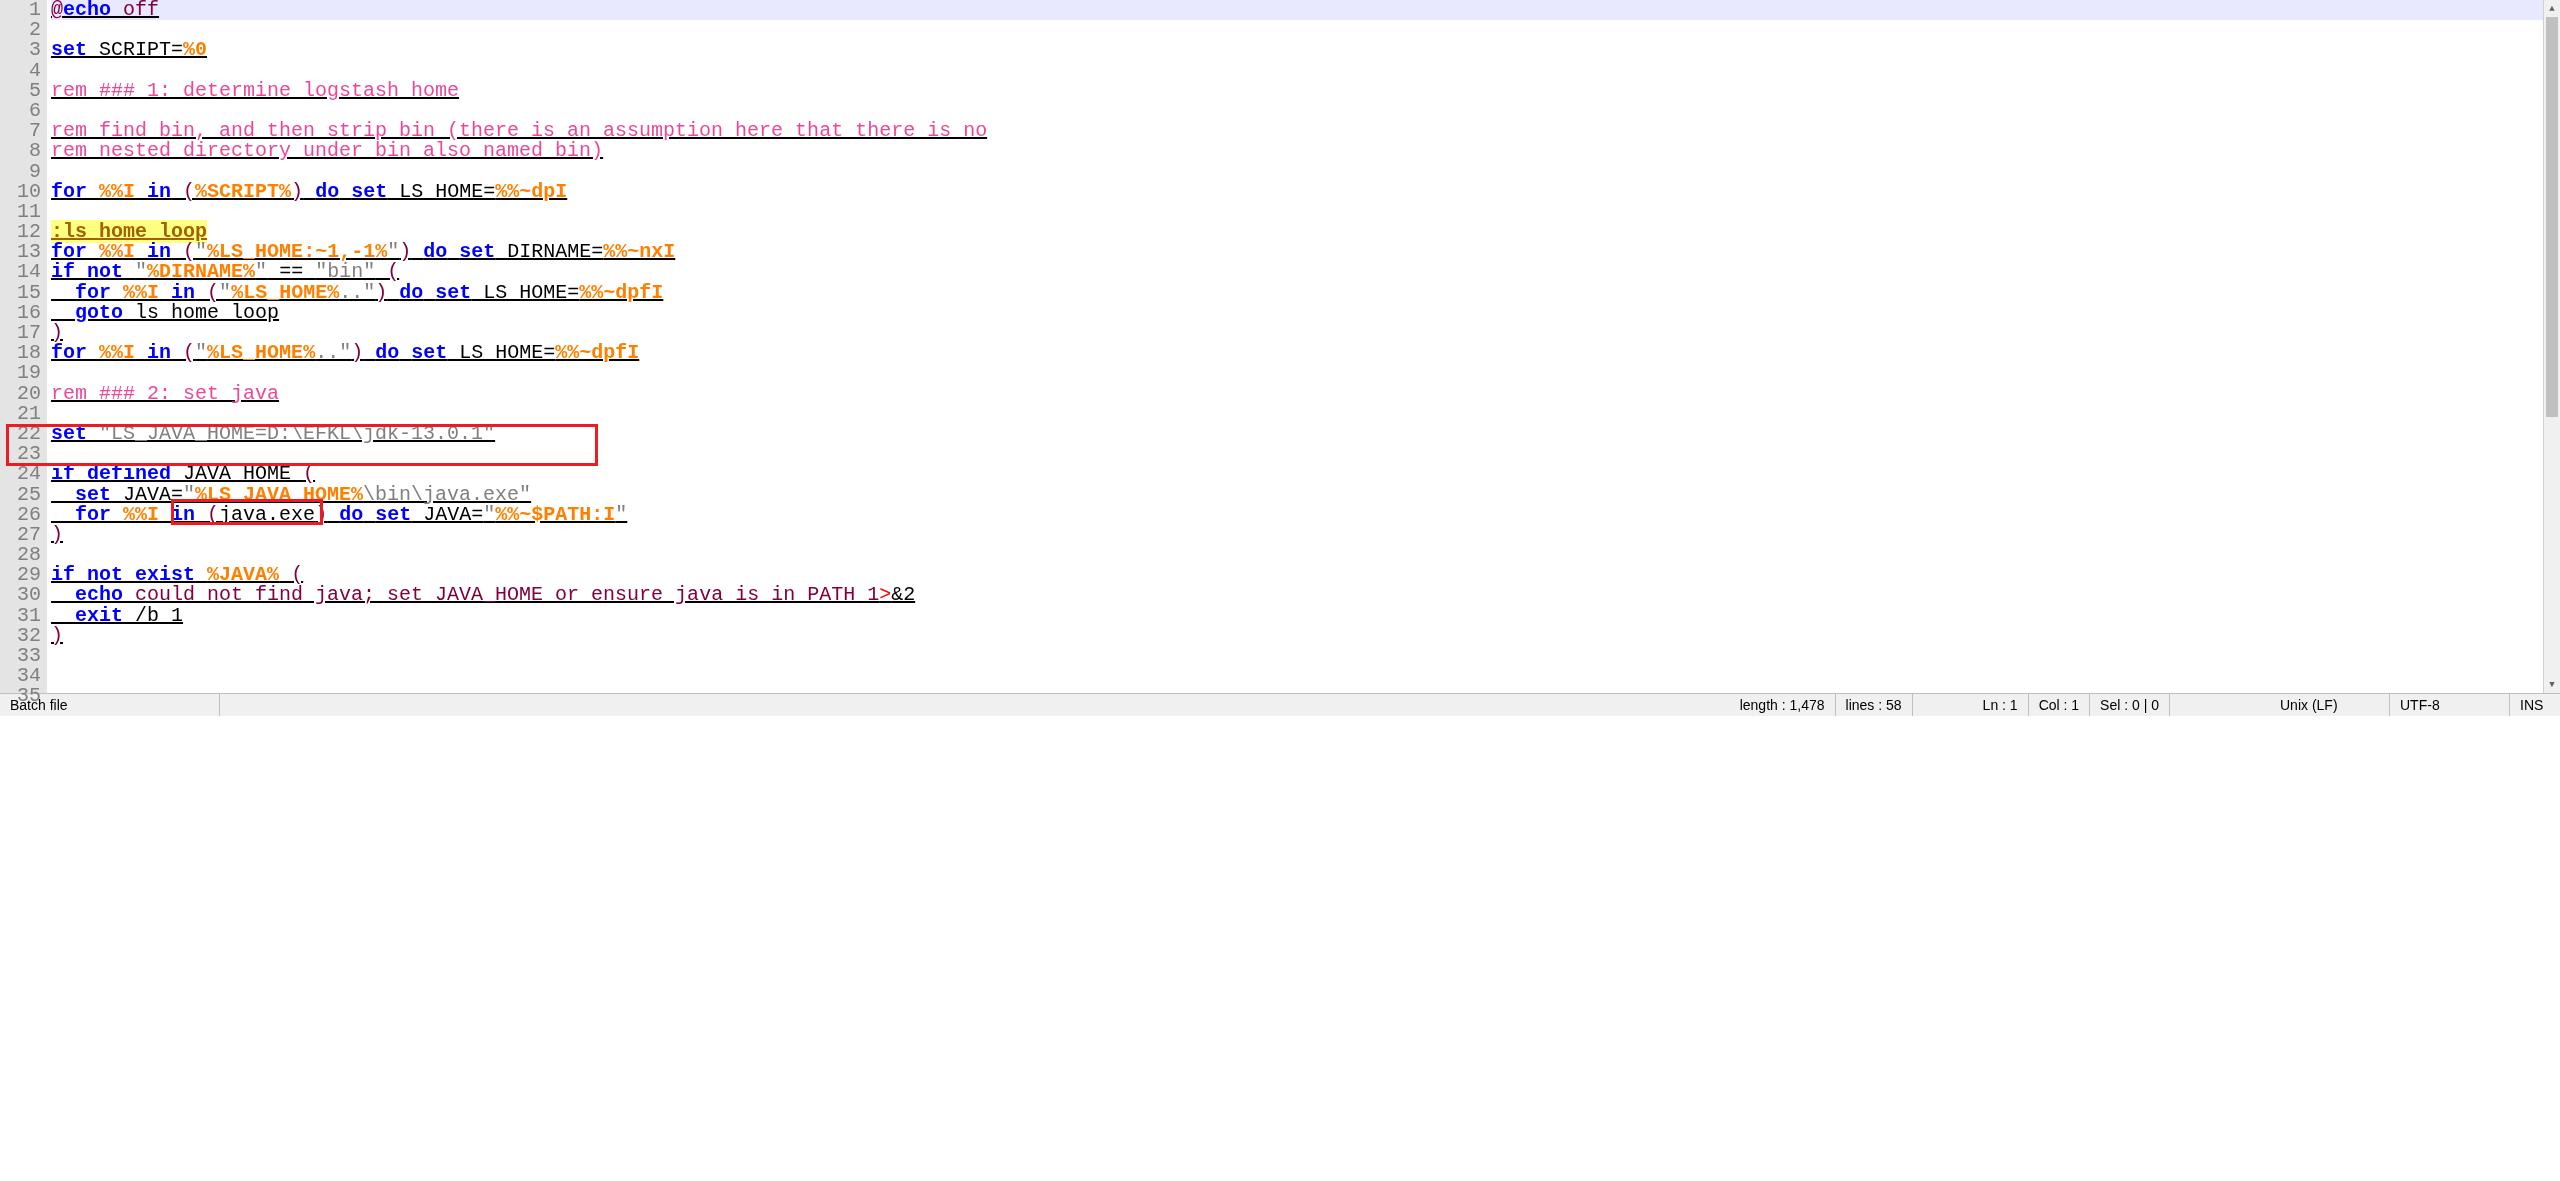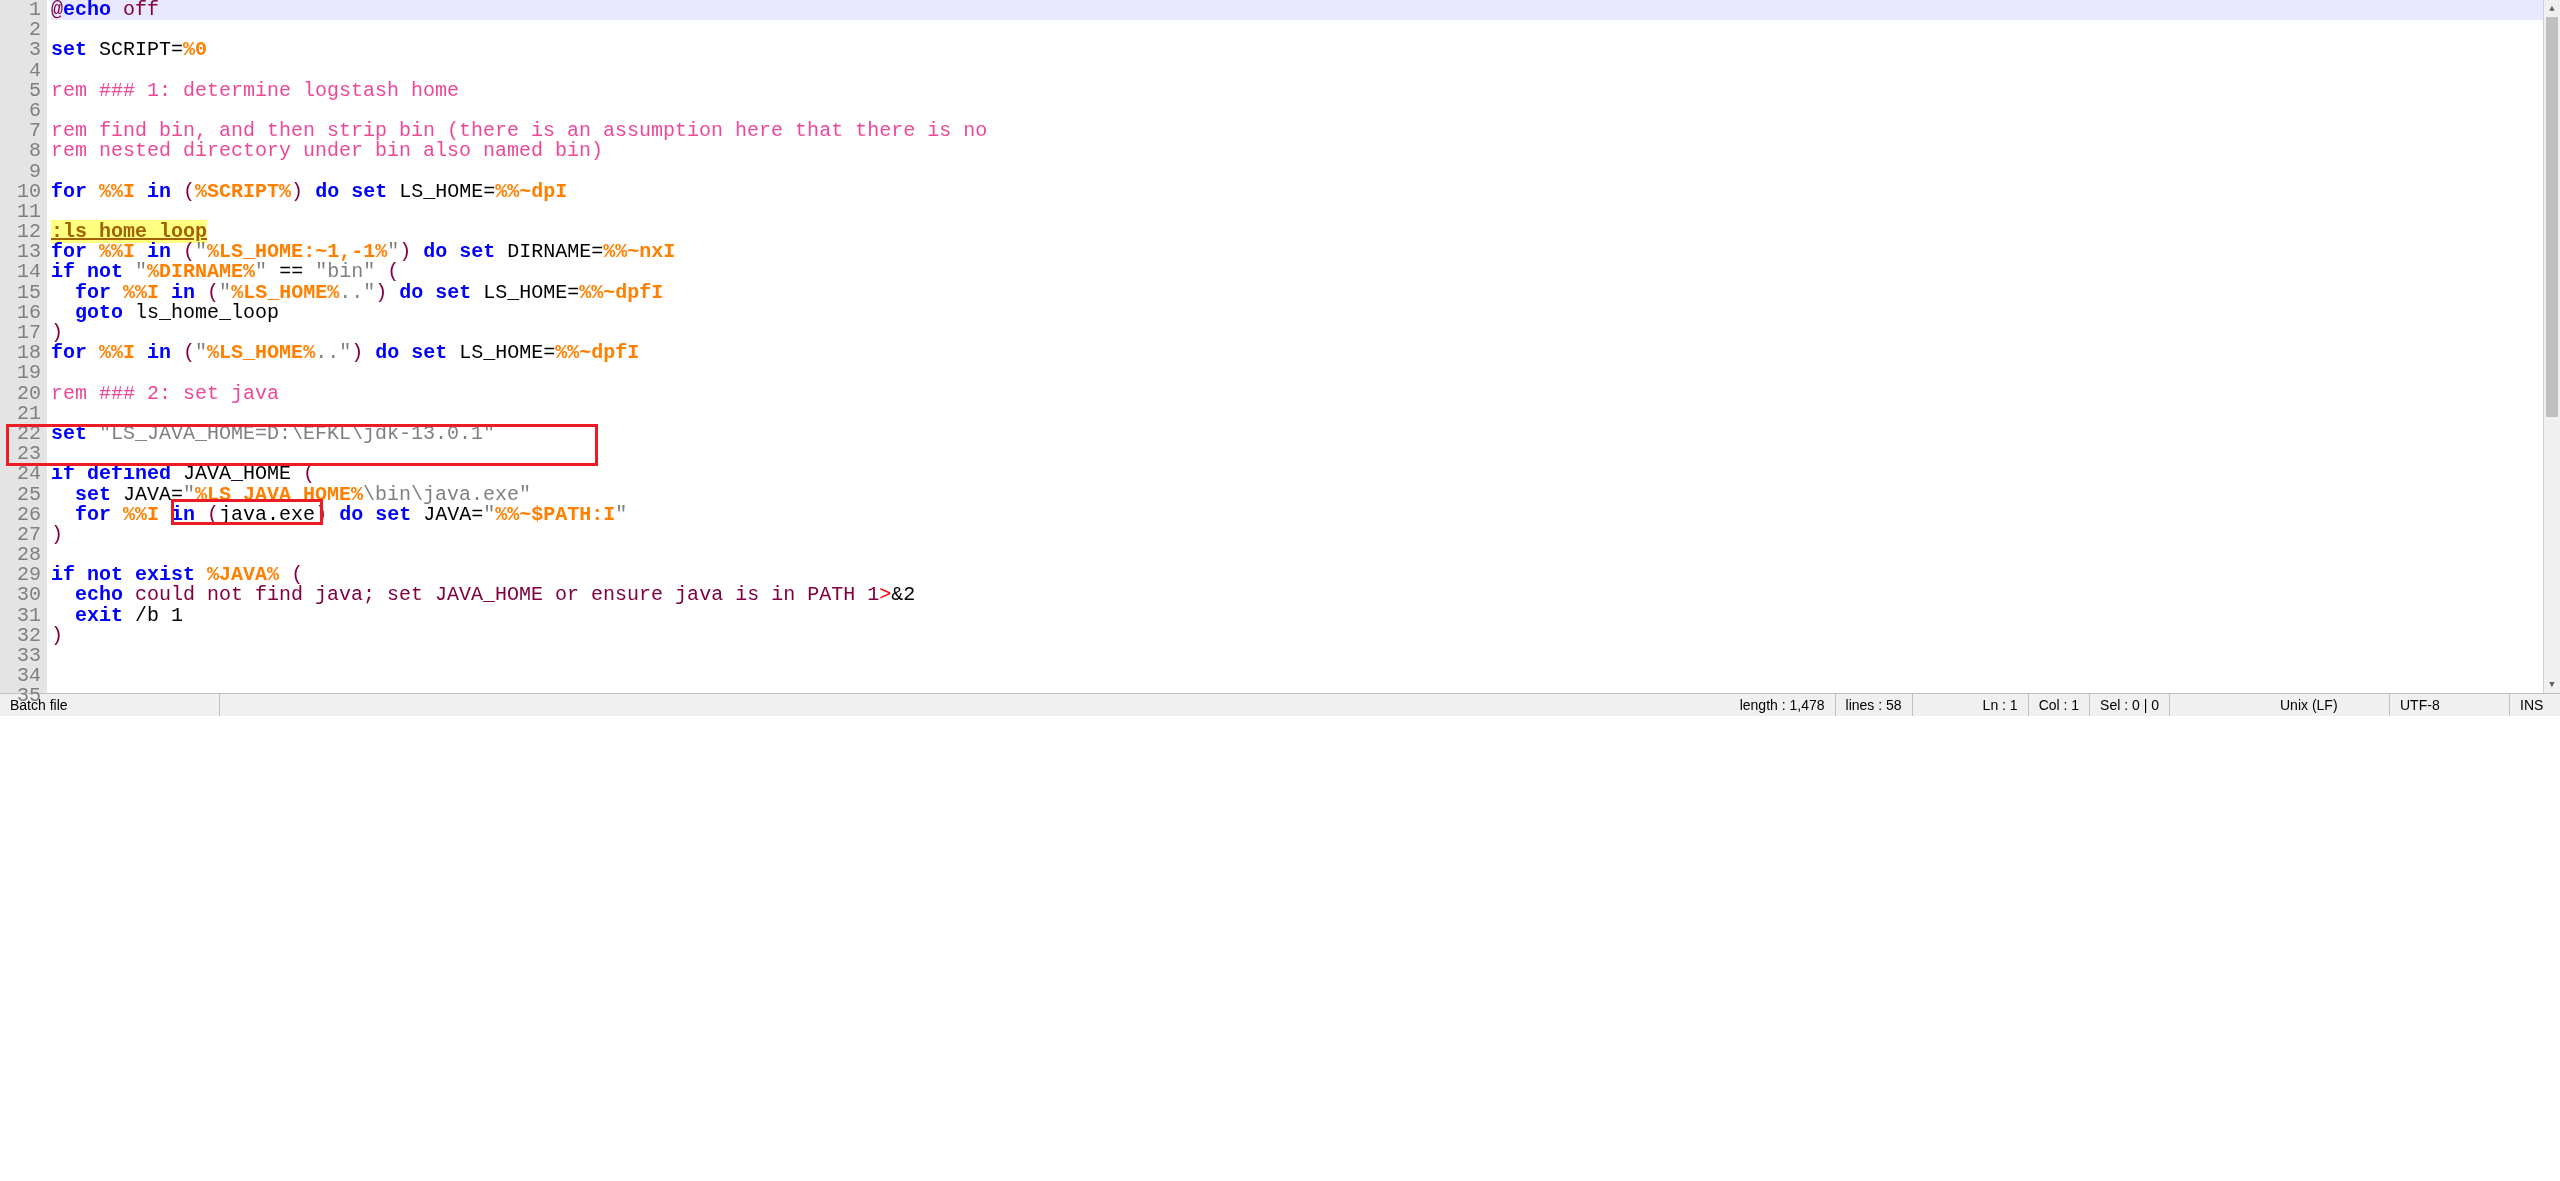--- a/index.html
+++ b/index.html
@@ -28,20 +28,21 @@
   flex: 1;
   position: relative;
   background: #fff;
   padding-left: 4px;
 }
 .code-line {
   height: 20.2px;
   line-height: 20.2px;
   white-space: pre;
   position: relative;
+  text-decoration: underline;
 }
 .code-line.current { background: #e8e8ff; }
 .kw-blue { color: #0000ff; font-weight: bold; }
 .kw-burgundy { color: #800040; }
 .kw-orange { color: #ff8000; font-weight: bold; }
 .str-gray { color: #808080; }
 .comment-green { color: #ec4899; }
 .label-hl { background: #ffff80; color: #a16207; font-weight: bold; text-decoration: underline; }
 .op-red { color: #ff0000; }
 .rbox {

